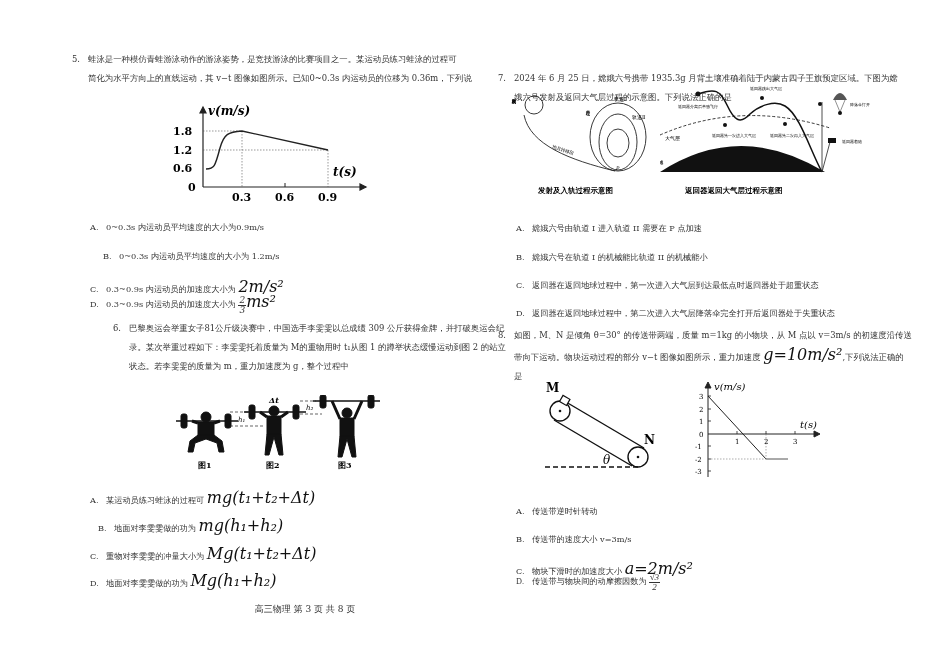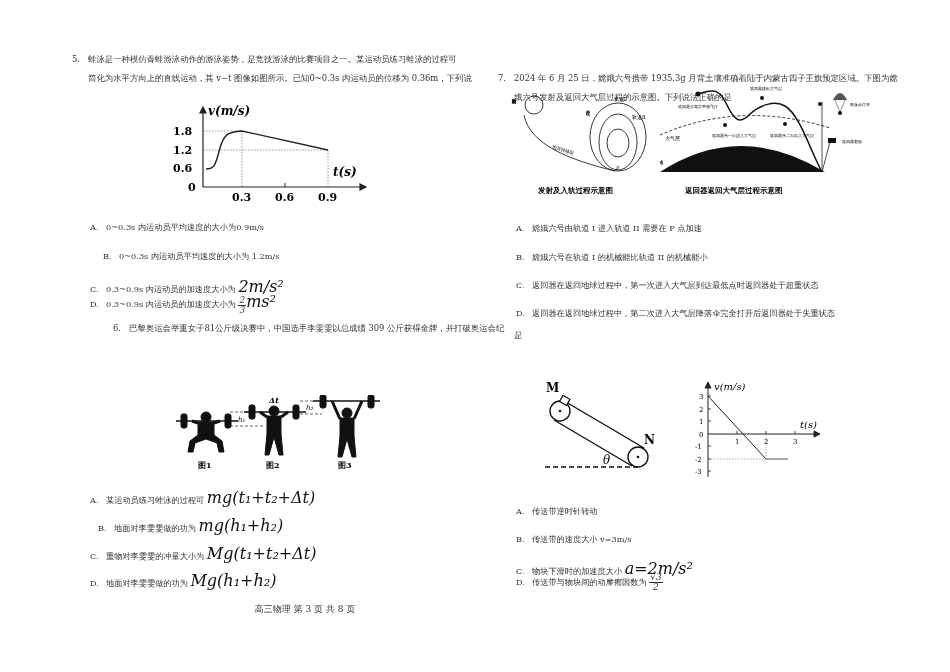--- a/index.html
+++ b/index.html
@@ -51,20 +51,22 @@
   <text x="148" y="98" font-size="11" font-weight="bold">0.9</text>
 </svg>
 
 <div class="opt" style="left:90px;top:222px;"><span class="lab">A.</span><span>0~0.3s 内运动员平均速度的大小为0.9m/s</span></div>
 <div class="opt" style="left:81px;top:251px;margin-left:22px;"><span class="lab">B.</span><span>0~0.3s 内运动员平均速度的大小为 1.2m/s</span></div>
 <div class="opt" style="left:90px;top:277px;"><span class="lab">C.</span><span>0.3~0.9s 内运动员的加速度大小为</span> <span class="math">2m/s²</span></div>
 <div class="opt" style="left:90px;top:292px;"><span class="lab">D.</span><span>0.3~0.9s 内运动员的加速度大小为</span> <span class="frac"><span class="t">2</span><span class="b">3</span></span><span class="math">ms²</span></div>
 
 <div class="q" style="left:72px;top:319px;width:420px;margin-left:41px;">
   <div><span class="num">6.</span><span>巴黎奥运会举重女子81公斤级决赛中，中国选手李雯雯以总成绩 309 公斤获得金牌，并打破奥运会纪</span></div>
+  <div class="indent">录。某次举重过程如下：李雯雯托着质量为 M的重物用时 t₁从图 1 的蹲举状态缓慢运动到图 2 的站立</div>
+  <div class="indent">状态。若李雯雯的质量为 m，重力加速度为 g，整个过程中</div>
 </div>
 
 <svg class="fig" style="left:170px;top:395px;" width="215" height="75" viewBox="0 0 215 75">
 
   <g fill="#111" stroke="#111">
     <line x1="6" y1="26" x2="68" y2="26" stroke-width="1.5"></line>
     <rect x="11" y="19" width="6" height="14" rx="2"></rect>
     <rect x="55" y="19" width="6" height="14" rx="2"></rect>
     <circle cx="36" cy="22" r="5"></circle>
     <rect x="28" y="27" width="16" height="14"></rect>
@@ -160,20 +162,22 @@
   <text x="1" y="76" font-size="4.5" writing-mode="tb">地球</text>
   <text x="25" y="113" font-size="7.5" font-weight="bold">返回器返回大气层过程示意图</text>
 </svg>
 
 <div class="opt" style="left:516px;top:223px;"><span class="lab">A.</span><span>嫦娥六号由轨道 I 进入轨道 II 需要在  P  点加速</span></div>
 <div class="opt" style="left:516px;top:252px;"><span class="lab">B.</span><span>嫦娥六号在轨道 I 的机械能比轨道 II 的机械能小</span></div>
 <div class="opt" style="left:516px;top:280px;"><span class="lab">C.</span><span>返回器在返回地球过程中，第一次进入大气层到达最低点时返回器处于超重状态</span></div>
 <div class="opt" style="left:516px;top:308px;"><span class="lab">D.</span><span>返回器在返回地球过程中，第二次进入大气层降落伞完全打开后返回器处于失重状态</span></div>
 
 <div class="q" style="left:498px;top:326px;width:420px;">
+  <div><span class="num">8.</span><span>如图，M、N 是倾角 θ=30° 的传送带两端，质量 m=1kg 的小物块，从 M 点以 v=3m/s 的初速度沿传送</span></div>
+  <div class="indent"><span>带向下运动。物块运动过程的部分 v−t 图像如图所示，重力加速度</span> <span class="math">g=10m/s²</span><span>,下列说法正确的</span></div>
   <div class="indent">是</div>
 </div>
 
 <svg class="fig" style="left:540px;top:380px;" width="120" height="95" viewBox="0 0 120 95">
   <circle cx="20" cy="31" r="10" stroke="#111" stroke-width="1.4" fill="none"></circle>
   <circle cx="20" cy="31" r="1.3" fill="#111"></circle>
   <circle cx="98" cy="77" r="10" stroke="#111" stroke-width="1.4" fill="none"></circle>
   <circle cx="98" cy="77" r="1.3" fill="#111"></circle>
   <line x1="26" y1="22" x2="104" y2="68" stroke="#111" stroke-width="1.4"></line>
   <line x1="14" y1="40" x2="92" y2="86" stroke="#111" stroke-width="1.4"></line>
@@ -216,13 +220,13 @@
   <text x="5" y="82" font-size="7">-2</text>
   <text x="5" y="94" font-size="7">-3</text>
   <text x="45" y="64" font-size="7">1</text>
   <text x="74" y="64" font-size="7">2</text>
   <text x="103" y="64" font-size="7">3</text>
 </svg>
 
 <div class="opt" style="left:516px;top:506px;"><span class="lab">A.</span><span>传送带逆时针转动</span></div>
 <div class="opt" style="left:516px;top:534px;"><span class="lab">B.</span><span>传送带的速度大小  v=3m/s</span></div>
 <div class="opt" style="left:516px;top:559px;"><span class="lab">C.</span><span>物块下滑时的加速度大小</span> <span class="math">a=2m/s²</span></div>
-<div class="opt" style="left:516px;top:573px;"><span class="lab">D.</span><span>传送带与物块间的动摩擦因数为</span> <span class="frac"><span class="t">√3</span><span class="b">2</span></span></div>
+<div class="opt" style="left:516px;top:573px;font-family:Liberation Serif, serif;"><span class="lab">D.</span><span>传送带与物块间的动摩擦因数为</span> <span class="frac"><span class="t">√3</span><span class="b">2</span></span></div>
 
 </body></html>

